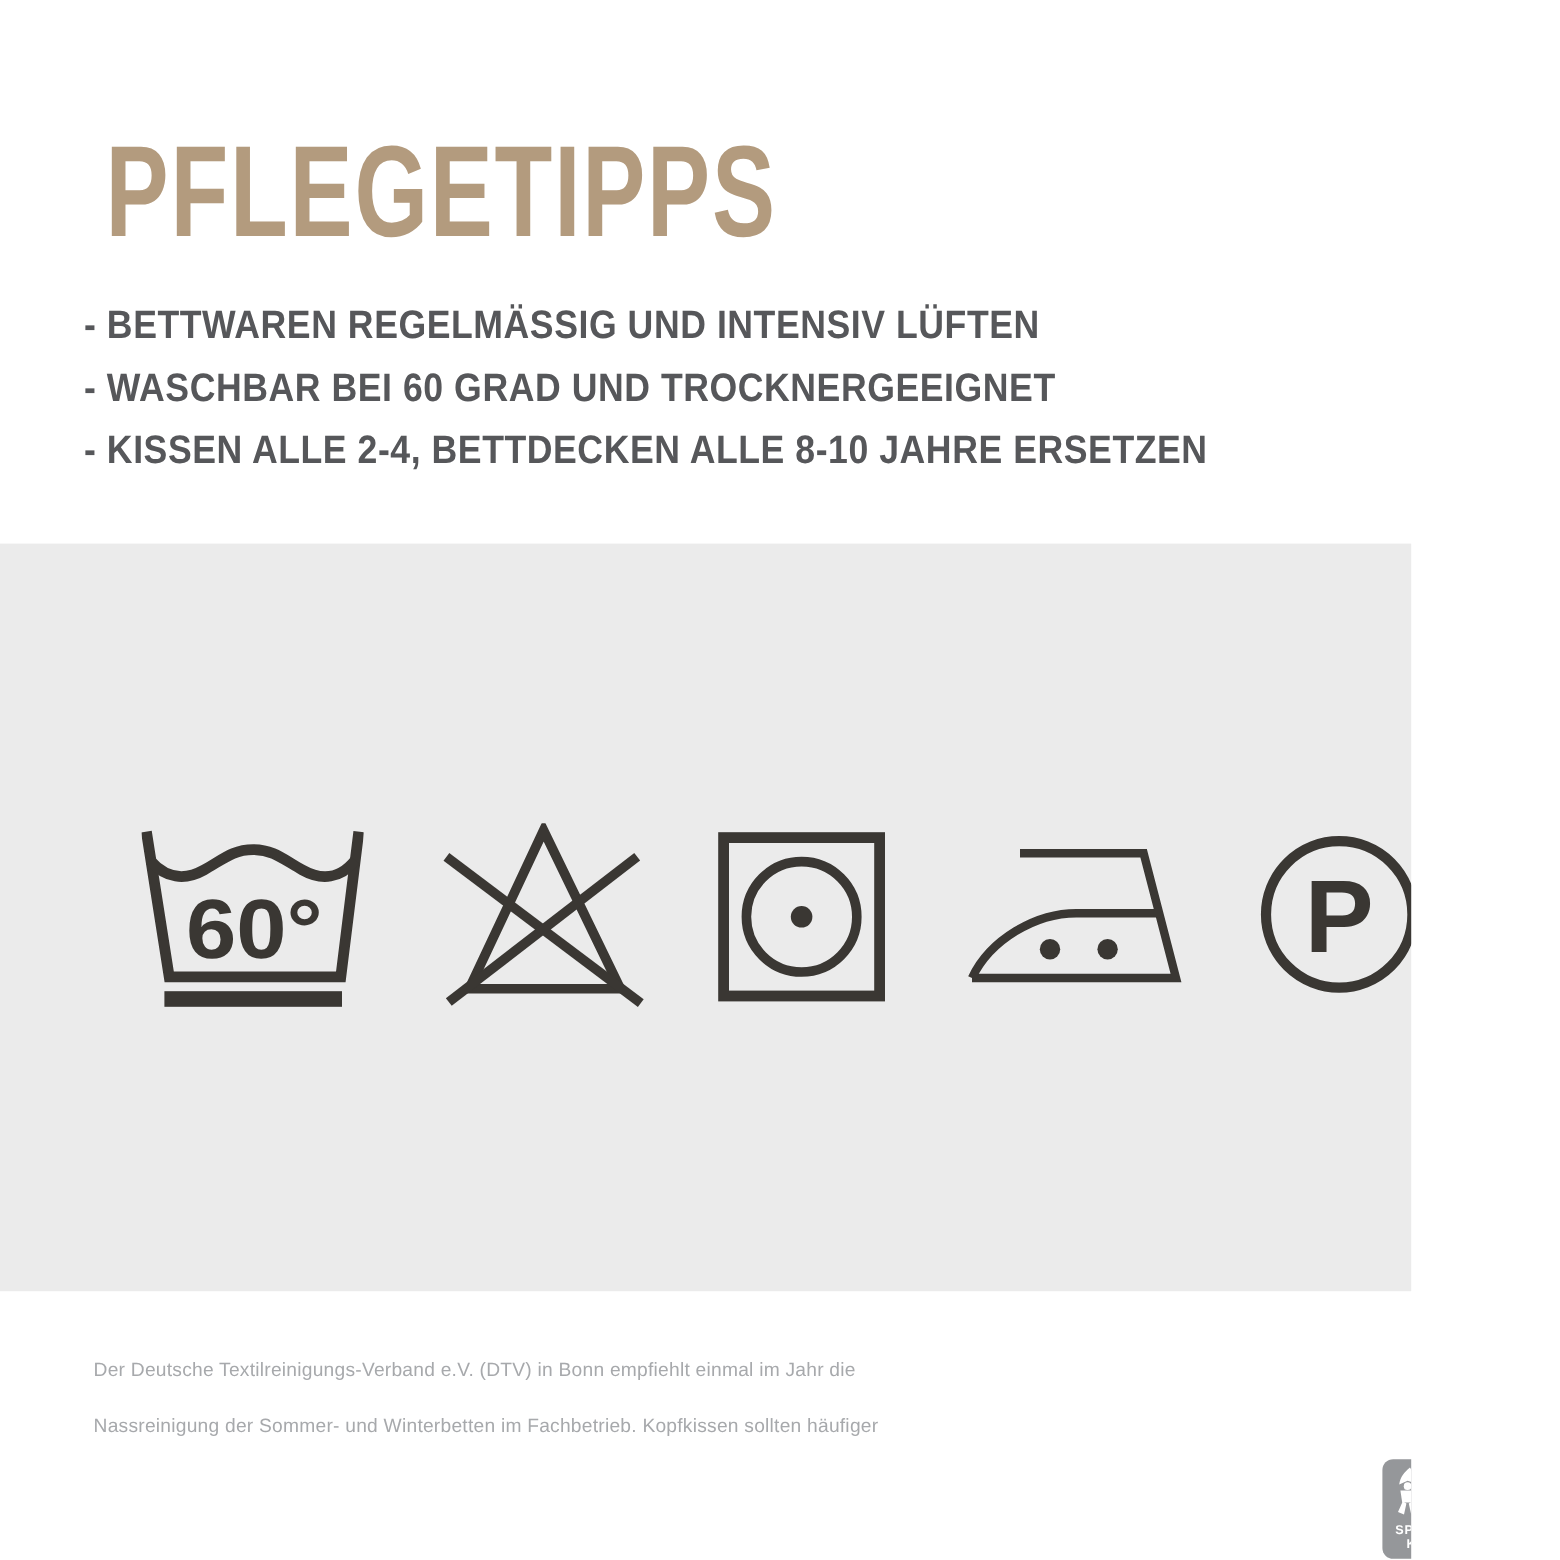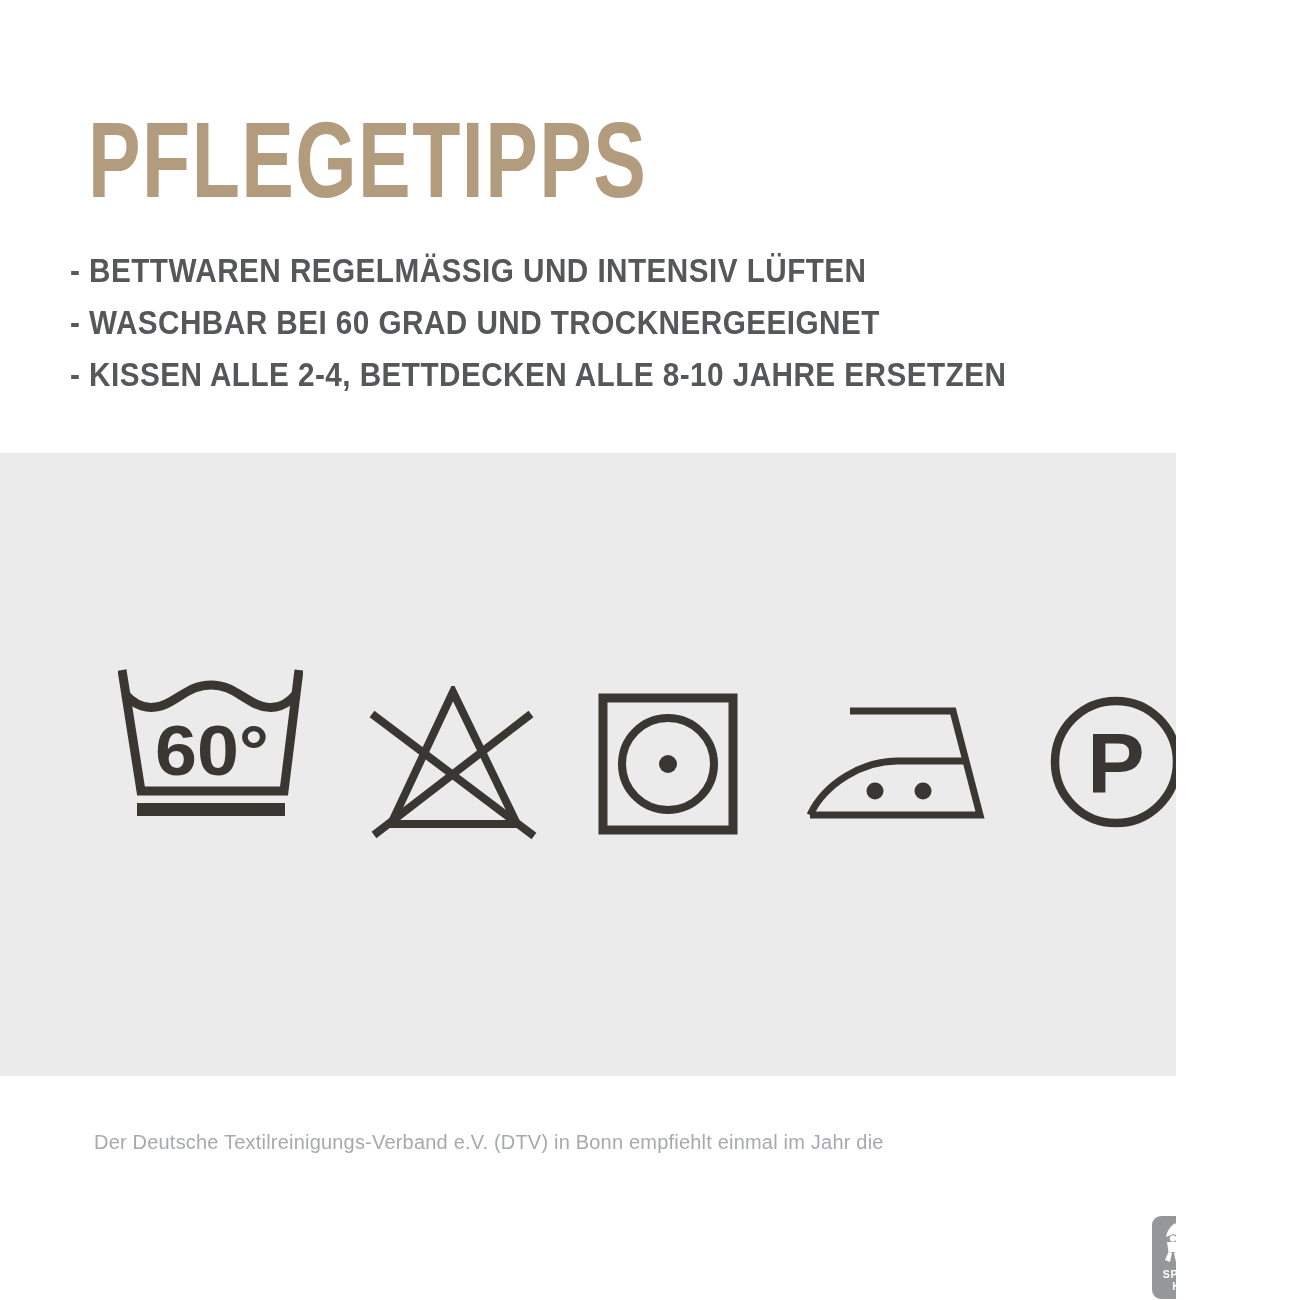--- a/index.html
+++ b/index.html
@@ -21,22 +21,22 @@
     font-size:33px;font-weight:bold;line-height:52px;
     color:var(--tips-color,#56575a);white-space:nowrap;letter-spacing:0.5px;
   }
   .band{
     position:absolute;left:0;top:405px;width:1300px;height:623px;
     background:var(--band-color,#ebebeb);
   }
   .care-icon{position:absolute;color:var(--icon-color,#3a3733);}
   .care-icon svg{display:block;}
   .footer-text{
-    position:absolute;left:94px;top:1072px;
-    font-size:20px;line-height:45.5px;letter-spacing:0.2px;
+    position:absolute;left:78px;top:1072px;
+    font-size:16px;line-height:45.5px;letter-spacing:0.2px;
     color:var(--footer-color,#a7a9ac);white-space:nowrap;
   }
   .brand-logo{
     position:absolute;left:1152px;top:1168px;width:83px;height:83px;
     background:var(--logo-bg,#95979a);border-radius:9px;
     display:flex;flex-direction:column;justify-content:flex-start;
     padding-top:6px;box-sizing:border-box;
   }
   .brand-logo .logo-line{
     color:var(--logo-text,#ffffff);font-weight:bold;font-size:10.5px;
@@ -51,21 +51,21 @@
   <div class="page-title">PFLEGETIPPS</div>
 
   <div class="tips">
     <div class="tip-line">- BETTWAREN REGELMÄSSIG UND INTENSIV LÜFTEN</div>
     <div class="tip-line">- WASCHBAR BEI 60 GRAD UND TROCKNERGEEIGNET</div>
     <div class="tip-line">- KISSEN ALLE 2-4, BETTDECKEN ALLE 8-10 JAHRE ERSETZEN</div>
   </div>
 
   <div class="band"></div>
 
-  <div class="care-icon" style="left:118px;top:613px;">
+  <div class="care-icon" style="left:118px;top:636px;">
     <svg width="185" height="162" viewBox="0 0 185 162" fill="none" stroke="currentColor">
       <path d="M4 9 L23 130 L166 130 L181 9" stroke-width="9"></path>
       <path d="M7 33 C 20 48, 36 50, 52 41 C 68 32, 76 24, 93 24 C 110 24, 118 32, 134 41 C 150 50, 166 48, 178 33" stroke-width="9"></path>
       <text x="94" y="114" text-anchor="middle" stroke="none" fill="currentColor" font-family="Liberation Sans, sans-serif" font-weight="bold" font-size="70" textLength="114" lengthAdjust="spacingAndGlyphs">60°</text>
       <rect x="19" y="142" width="148" height="13" fill="currentColor" stroke="none"></rect>
     </svg>
   </div>
 
   <div class="care-icon" style="left:363px;top:638px;">
     <svg width="180" height="155" viewBox="0 0 180 155" fill="none" stroke="currentColor">
@@ -94,20 +94,21 @@
 
   <div class="care-icon" style="left:1048px;top:646px;">
     <svg width="136" height="136" viewBox="0 0 136 136" fill="none" stroke="currentColor">
       <circle cx="68" cy="68" r="61" stroke-width="8.5"></circle>
       <text x="68" y="99" text-anchor="middle" stroke="none" fill="currentColor" font-family="Liberation Sans, sans-serif" font-weight="bold" font-size="86">P</text>
     </svg>
   </div>
 
   <div class="footer-text">
     <div>Der Deutsche Textilreinigungs-Verband e.V. (DTV) in Bonn empfiehlt einmal im Jahr die</div>
+    <div>Nassreinigung der Sommer- und Winterbetten im Fachbetrieb. Kopfkissen sollten häufiger</div>
   </div>
 
   <div class="brand-logo">
     <span>
       <svg width="42" height="42" viewBox="0 0 40 42" fill="#ffffff">
         <path d="M22 1 C17 5 14 9 13 15 L20 12 L26 14 C25.5 8 24.5 5 22 1 Z"></path>
         <circle cx="20" cy="16.5" r="3.2"></circle>
         <path d="M24 13 L33 6 L35 9 L26 15 Z"></path>
         <circle cx="34" cy="7" r="3"></circle>
         <path d="M14 20 L26 20 L24.5 30 L15.5 30 Z"></path>

